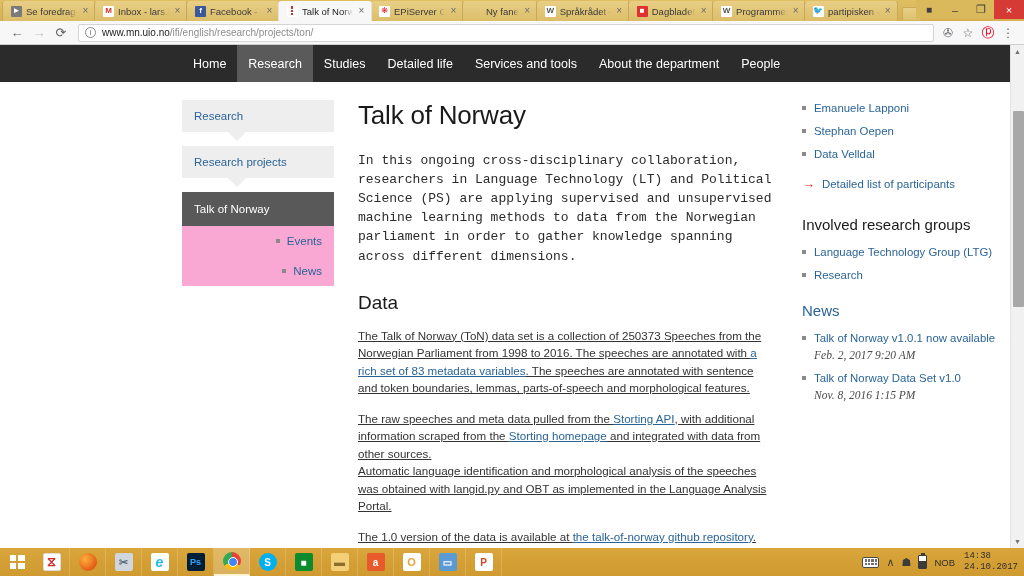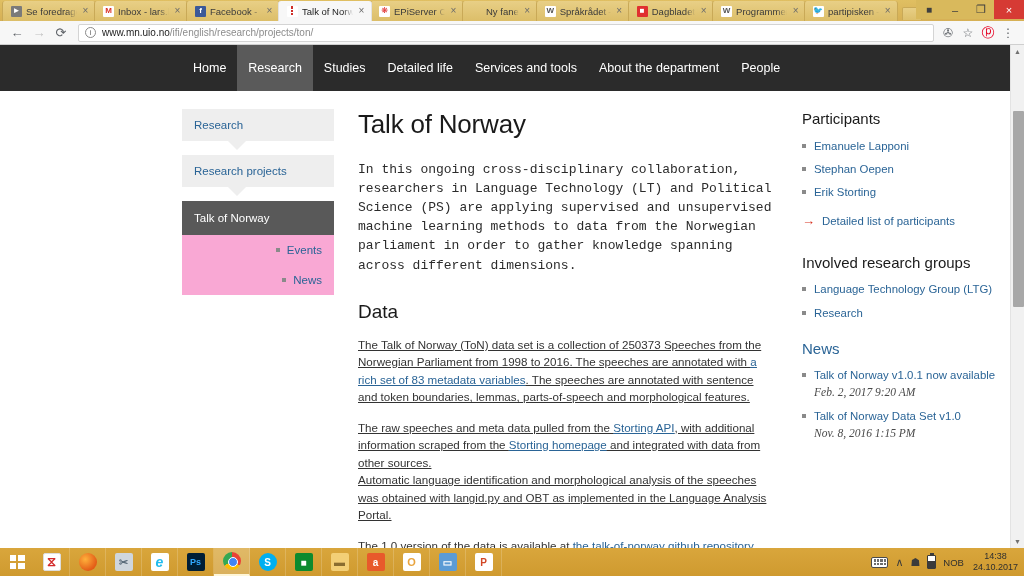--- a/index.html
+++ b/index.html
@@ -166,21 +166,21 @@
     overflow: hidden;
   }
   .page {
     position: absolute;
     inset: 0 14px 0 0;
     background: #fff;
   }
 
   
   .sitenav {
-    height: 46px;
+    height: 37px;
     background: #2b2b2b;
     display: flex;
     align-items: stretch;
     padding-left: 182px;
   }
   .sitenav a {
     display: flex; align-items: center;
     padding: 0 11px;
     color: #fff;
     font-size: 12.5px;
@@ -397,23 +397,24 @@
     display: grid;
     grid-template-columns: repeat(4,1fr);
     gap: 1px;
     padding: 1.5px;
   }
   .kb-ico i { background: #6d6d6d; }
   .tray-lang { font-size: 9.5px; color: #2f2f2f; }
   .tray-clock {
     font-size: 9px;
     color: #2f2f2f;
-    text-align: center;
+    text-align: left;
     line-height: 1.18;
     padding-left: 2px;
+    font-family: Liberation Mono, monospace;
   }
   .batt {
     width: 9px; height: 14px;
     border: 1.5px solid #3b3b3b;
     border-radius: 1px;
     position: relative;
     background: linear-gradient(to top, #3b3b3b 55%, #fff 55%);
   }
   .batt::before { content:""; position:absolute; top:-3px; left:2px; width:4px; height:2px; background:#3b3b3b; }
 </style>
@@ -536,25 +537,24 @@
           <p class="body"><span>The Talk of Norway (ToN) data set is a collection of 250373 Speeches from the Norwegian Parliament from 1998 to 2016. The speeches are annotated with </span><a class="link">a rich set of 83 metadata variables</a><span>. The speeches are annotated with sentence and token boundaries, lemmas, parts-of-speech and morphological features.</span></p>
 
           <p class="body"><span>The raw speeches and meta data pulled from the </span><a class="link">Storting API</a><span>, with additional information scraped from the </span><a class="link">Storting homepage</a><span> and integrated with data from other sources.</span><br><span>Automatic language identification and morphological analysis of the speeches was obtained with langid.py and OBT as implemented in the Language Analysis Portal.</span></p>
 
           <p class="body"><span>The 1.0 version of the data is available at </span><a class="link">the talk-of-norway github repository</a><span>.</span></p>
         </div>
 
         <div class="col-right">
 
           <div class="side-block">
-            <h3 class="side-title">Participants</h3>
             <ul class="side-list">
               <li><span>Emanuele Lapponi</span></li>
               <li><span>Stephan Oepen</span></li>
-              <li><span>Erik Storting</span></li>
+              <li><span>Data Velldal</span></li>
             </ul>
             <div class="detail-link">
               <span class="arrow">→</span><span>Detailed list of participants</span>
             </div>
           </div>
 
           <div class="side-block">
             <h3 class="side-title">Involved research groups</h3>
             <ul class="side-list">
               <li><span>Language Technology Group (LTG)</span></li>

